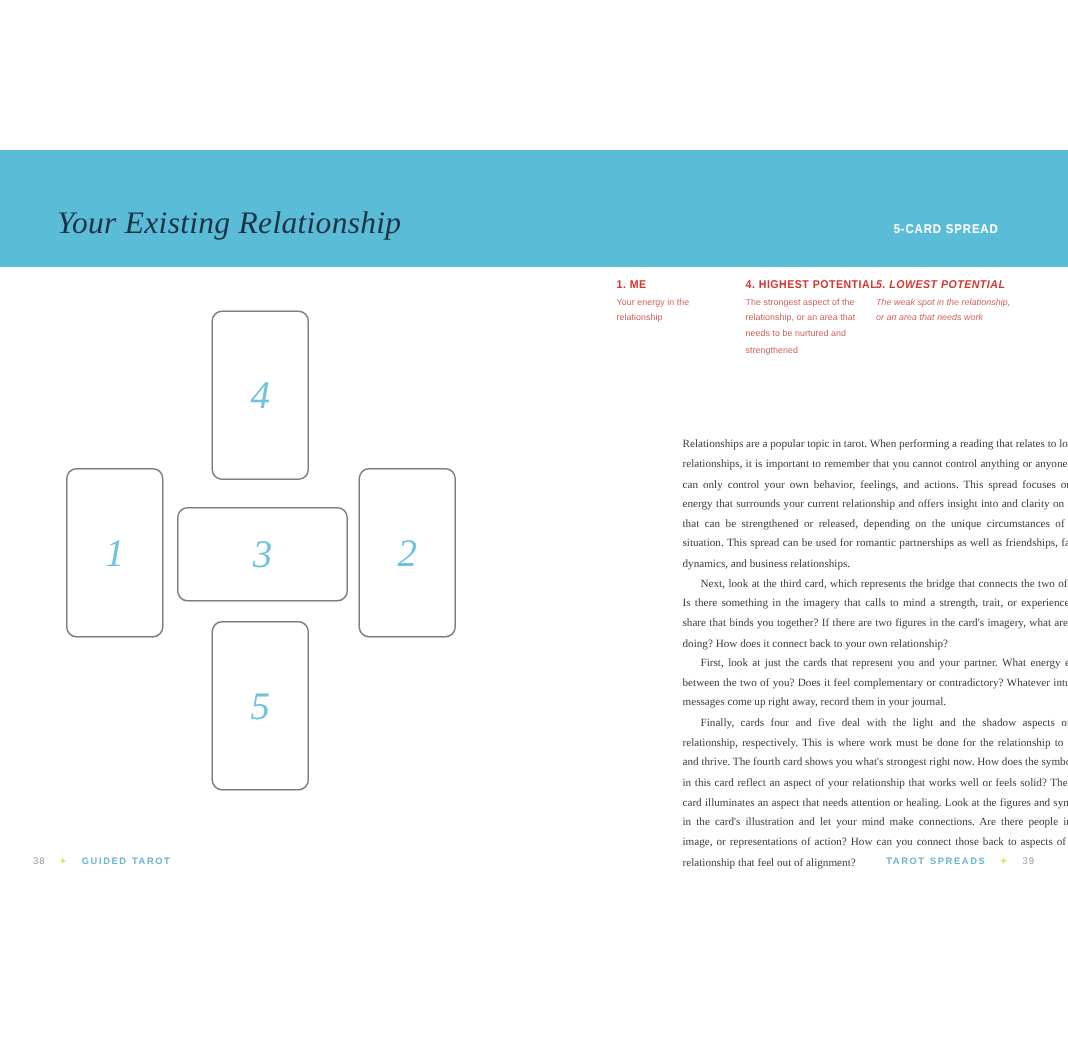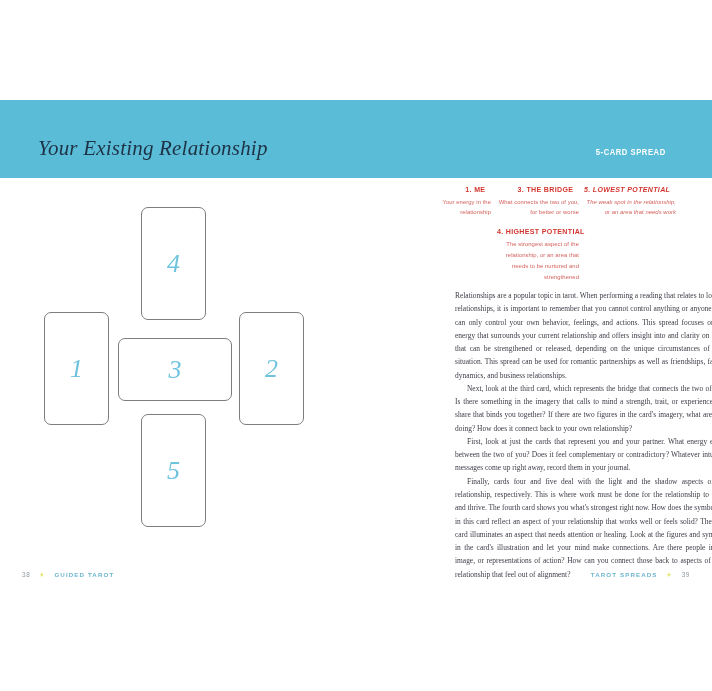--- a/index.html
+++ b/index.html
@@ -80,21 +80,20 @@
     position: absolute;
     left: 411px; top: 185px;
     width: 272px;
   }
 
   
   #spread-key {
     position: relative;
     width: 272px;
     height: 88px;
-    text-align: right;
   }
   .key-col { position: absolute; top: 0; }
   #key-col-0 { left: 0px;   width: 80px; }
   #key-col-1 { left: 86px;  width: 82px; }
   #key-col-2 { left: 173px; width: 92px; font-style: italic; }
 
   .key-entry { margin-bottom: 9px; }
   .key-title {
     font-family: "Liberation Sans", sans-serif;
     font-weight: bold;
@@ -191,24 +190,20 @@
 
       <div class="key-col" id="key-col-0">
         <div class="key-entry">
           <div class="key-title">1. ME</div>
           <div class="key-desc">Your energy in the relationship</div>
         </div>
       </div>
 
       <div class="key-col" id="key-col-1">
         <div class="key-entry">
-          <div class="key-title">3. THE BRIDGE</div>
-          <div class="key-desc">What connects the two of you, for better or worse</div>
-        </div>
-        <div class="key-entry">
           <div class="key-title">4. HIGHEST POTENTIAL</div>
           <div class="key-desc">The strongest aspect of the relationship, or an area that needs to be nurtured and strengthened</div>
         </div>
       </div>
 
       <div class="key-col" id="key-col-2">
         <div class="key-entry">
           <div class="key-title">5. LOWEST POTENTIAL</div>
           <div class="key-desc">The weak spot in the relationship, or an area that needs work</div>
         </div>

